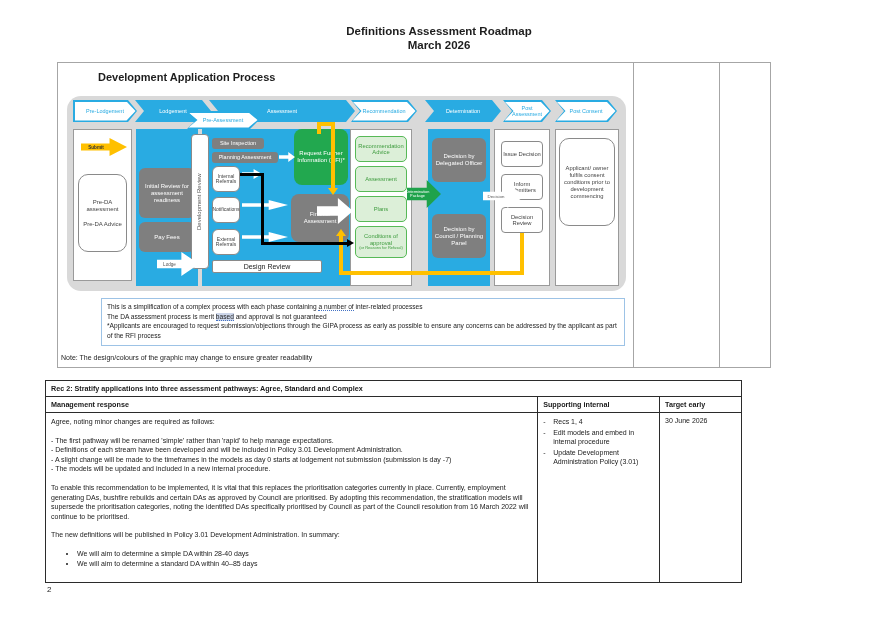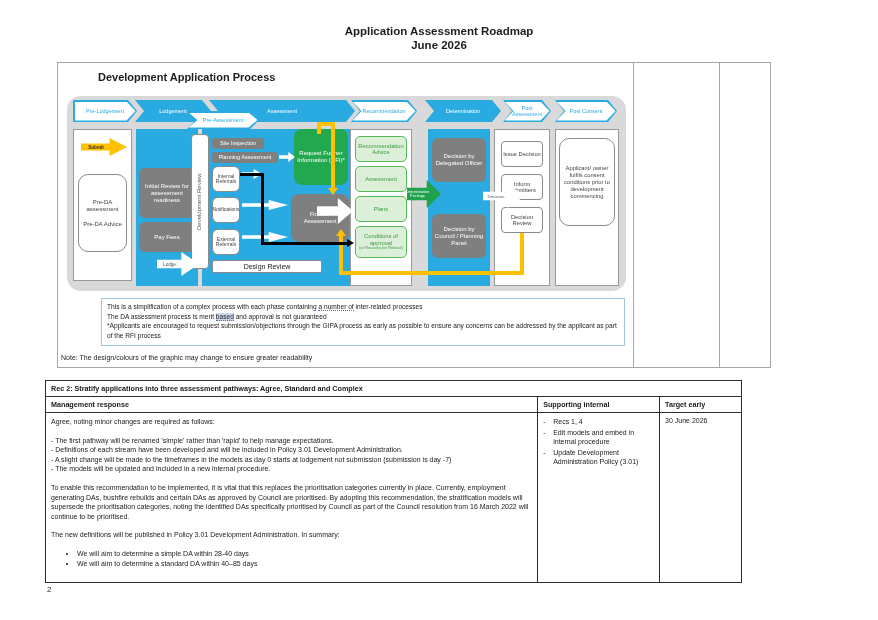--- a/index.html
+++ b/index.html
@@ -92,22 +92,22 @@
   .act-item .dash { width:4px; flex:none; }
 
   .page-num { position:absolute; left:47px; top:585px; font-size:8px; color:#222; }
 </style>
 </head>
 <body>
 
 <div class="page">
 
   <div class="doc-header">
-    <div>Application Assessment Roadmap</div>
-    <div>June 2026</div>
+    <div>Definitions Assessment Roadmap</div>
+    <div>March 2026</div>
   </div>
 
   <div class="top-table">
     <div class="cell c1">
       <div class="diagram-title">Development Application Process</div>
 
       <div class="panel">
 
         <div class="chev flat outline" style="left:6px; top:4px; width:64px;">
           <div class="shape">

